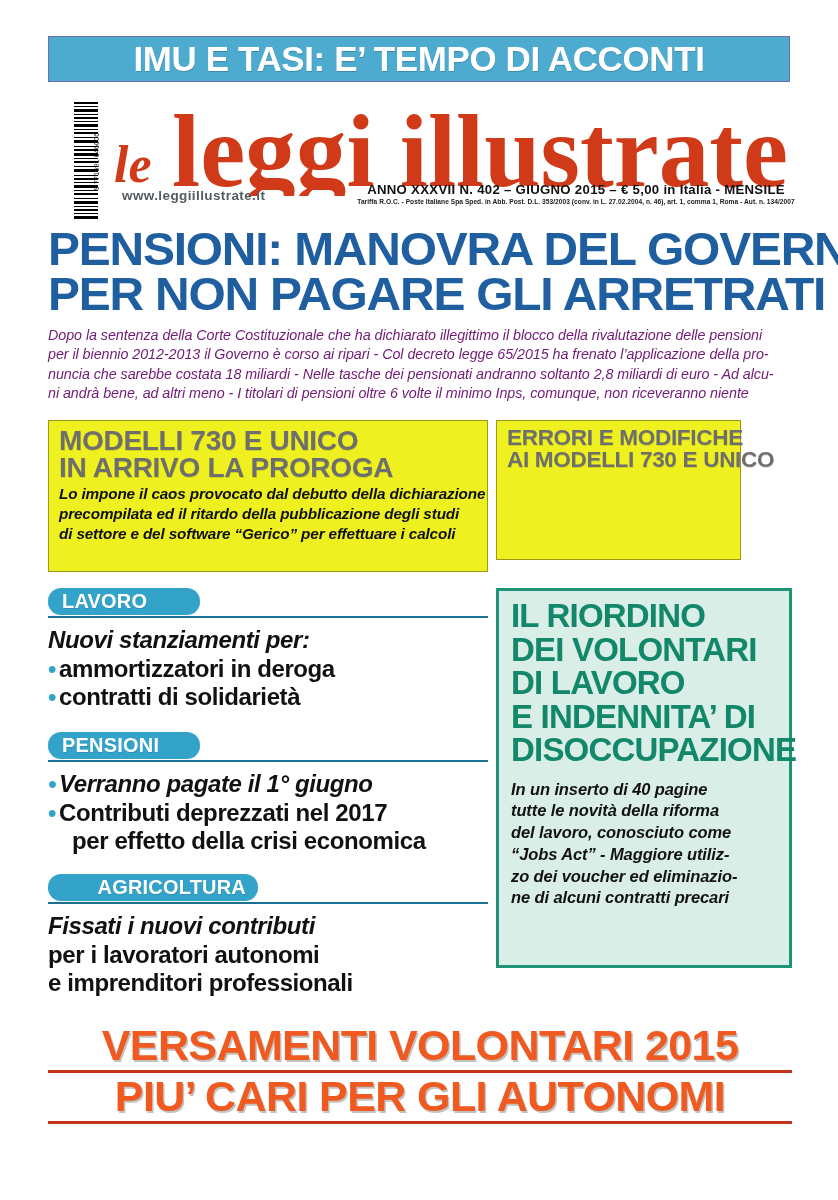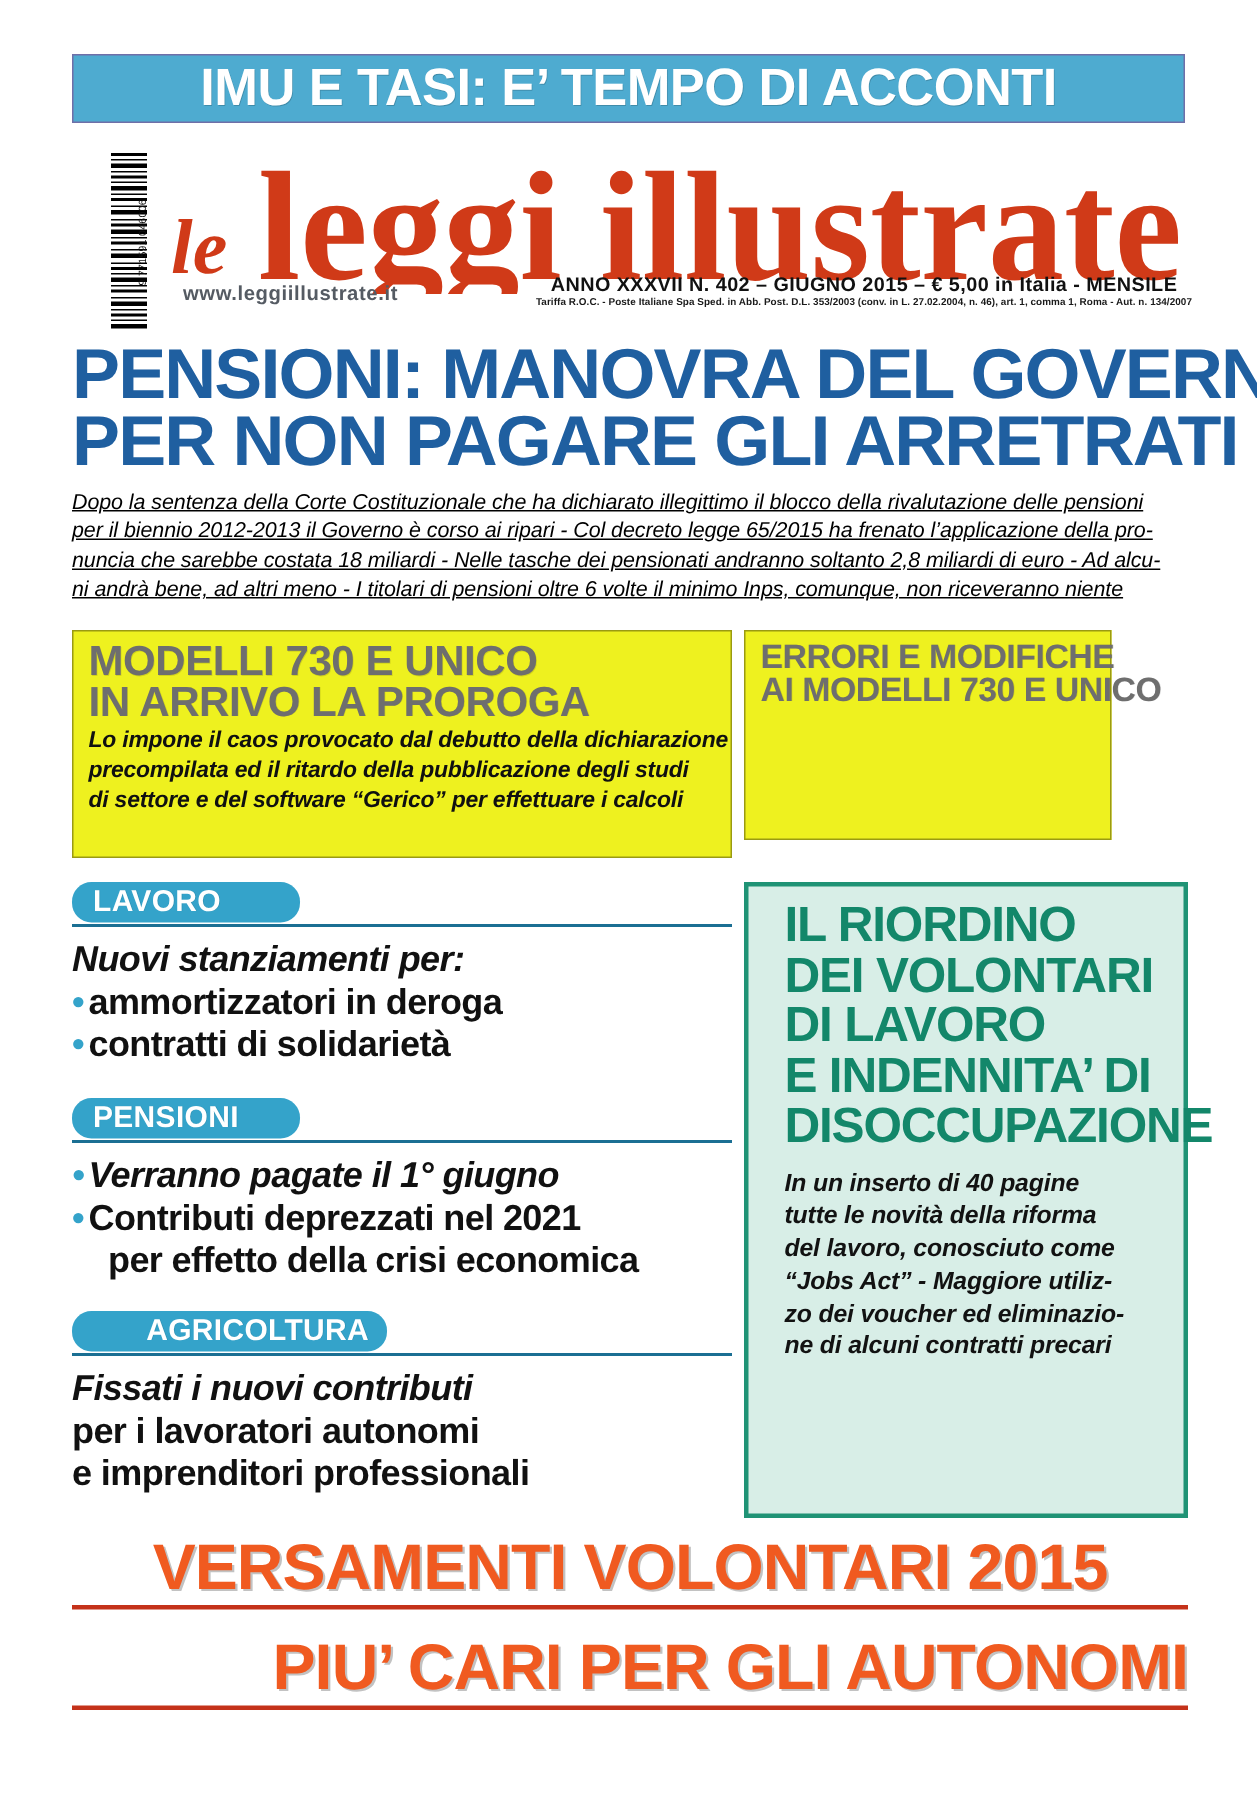--- a/index.html
+++ b/index.html
@@ -165,24 +165,23 @@
     position: absolute;
     left: 48px;
     top: 326px;
     width: 744px;
   }
   .deck-line {
     font-family: "Liberation Sans", sans-serif;
     font-style: italic;
     font-size: 14.3px;
     line-height: 19.3px;
-    color: #000000;
+    color: #701a75;
     white-space: nowrap;
     letter-spacing: -0.05px;
-    text-decoration: underline;
   }
 
   
   .yellow-box {
     position: absolute;
     background: #eef11f;
     border: 1.5px solid #9a9a12;
     box-sizing: border-box;
     padding: 6px 8px 6px 10px;
   }
@@ -294,25 +293,25 @@
     margin-right: 3px;
   }
   .indent { padding-left: 24px; }
 
   
   .green-box {
     position: absolute;
     left: 496px;
     top: 588px;
     width: 296px;
-    height: 424px;
+    height: 380px;
     background: #d8eee7;
     border: 3px solid #1f9375;
     box-sizing: border-box;
-    padding: 8px 10px 8px 24px;
+    padding: 8px 10px 8px 12px;
   }
   .green-head-line {
     color: #13876a;
     font-size: 33px;
     line-height: 33.5px;
     font-weight: bold;
     letter-spacing: -0.8px;
     white-space: nowrap;
     font-stretch: condensed;
   }
@@ -342,21 +341,21 @@
     line-height: 47px;
     font-weight: bold;
     letter-spacing: -0.6px;
     white-space: nowrap;
     text-align: center;
     border-bottom: 3px solid #c4321a;
     text-shadow: 1.5px 1.5px 0 rgba(120,120,120,0.45);
     font-stretch: condensed;
     padding-bottom: 1px;
   }
-  .bb-line + .bb-line { margin-top: 16px; text-align: right; }
+  .bb-line + .bb-line { margin-top: 0; }
 </style>
 </head>
 <body>
 
 <div class="page">
 
   <div class="top-banner">
     <div class="top-banner-text">IMU E TASI: E’ TEMPO DI ACCONTI</div>
   </div>
 
@@ -458,21 +457,21 @@
   </div>
 
   <div class="section sec-pensioni">
     <div class="sec-header">
       <div class="sec-tab tab-w-pensioni">
         <span class="sec-tab-label">PENSIONI</span>
       </div>
     </div>
     <div class="sec-body">
       <div class="sec-line italic"><span class="bullet">•</span><span>Verranno pagate il 1° giugno</span></div>
-      <div class="sec-line"><span class="bullet">•</span><span>Contributi deprezzati nel 2021</span></div>
+      <div class="sec-line"><span class="bullet">•</span><span>Contributi deprezzati nel 2017</span></div>
       <div class="sec-line indent">per effetto della crisi economica</div>
     </div>
   </div>
 
   <div class="section sec-agricoltura">
     <div class="sec-header">
       <div class="sec-tab tab-w-agricoltura">
         <span class="sec-tab-label">AGRICOLTURA</span>
       </div>
     </div>

